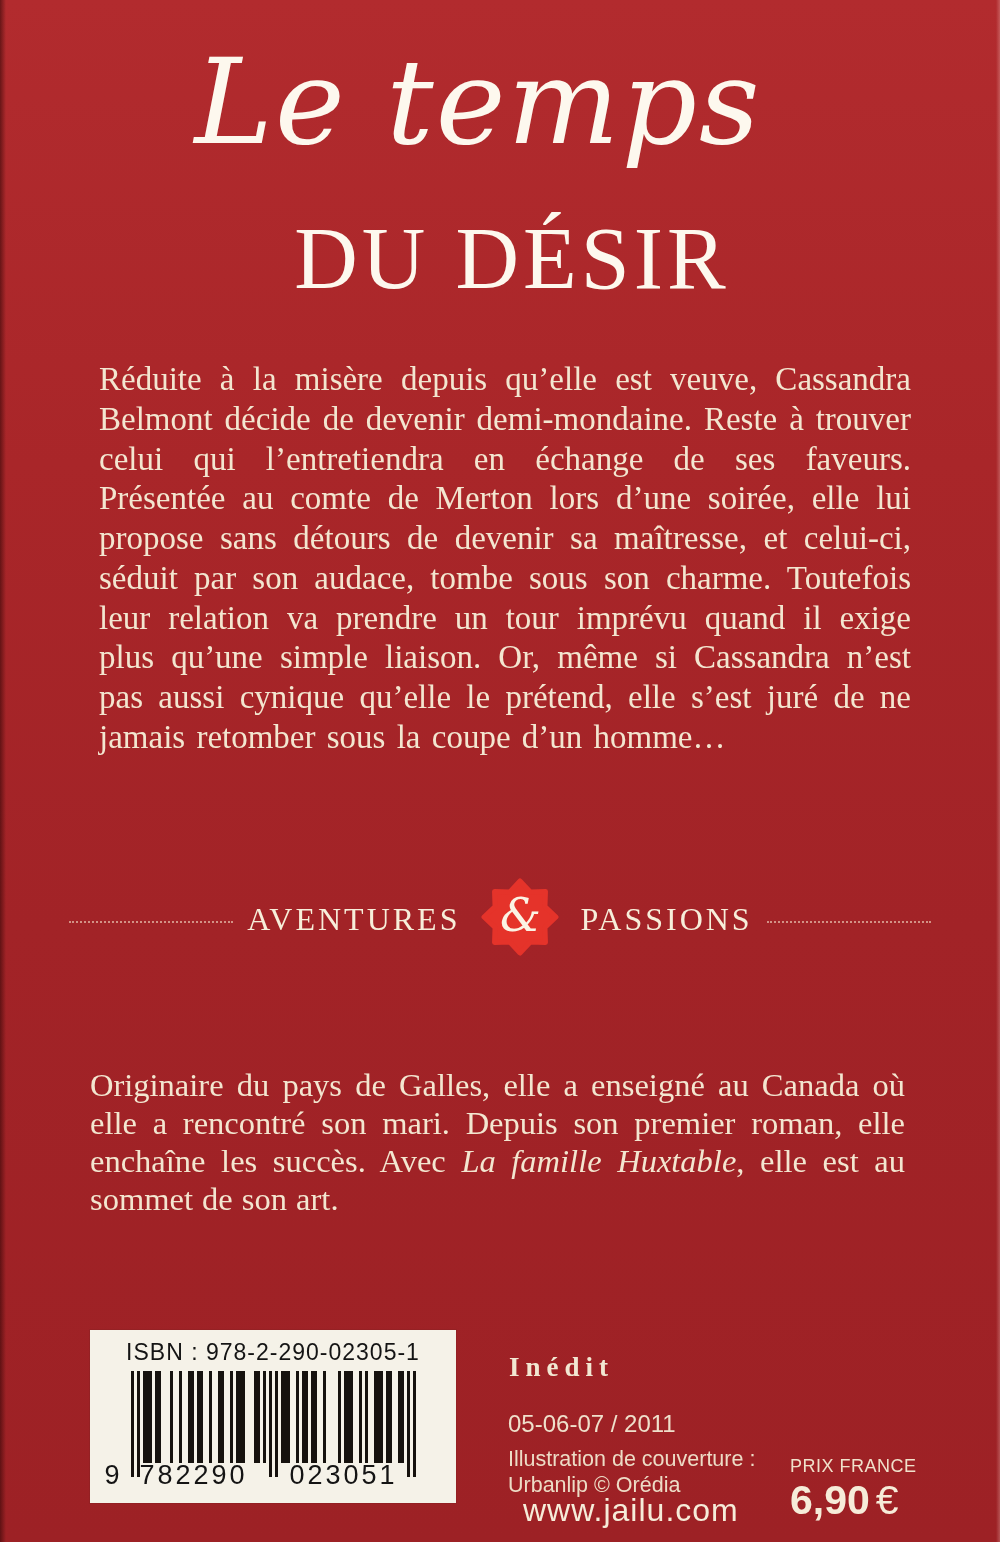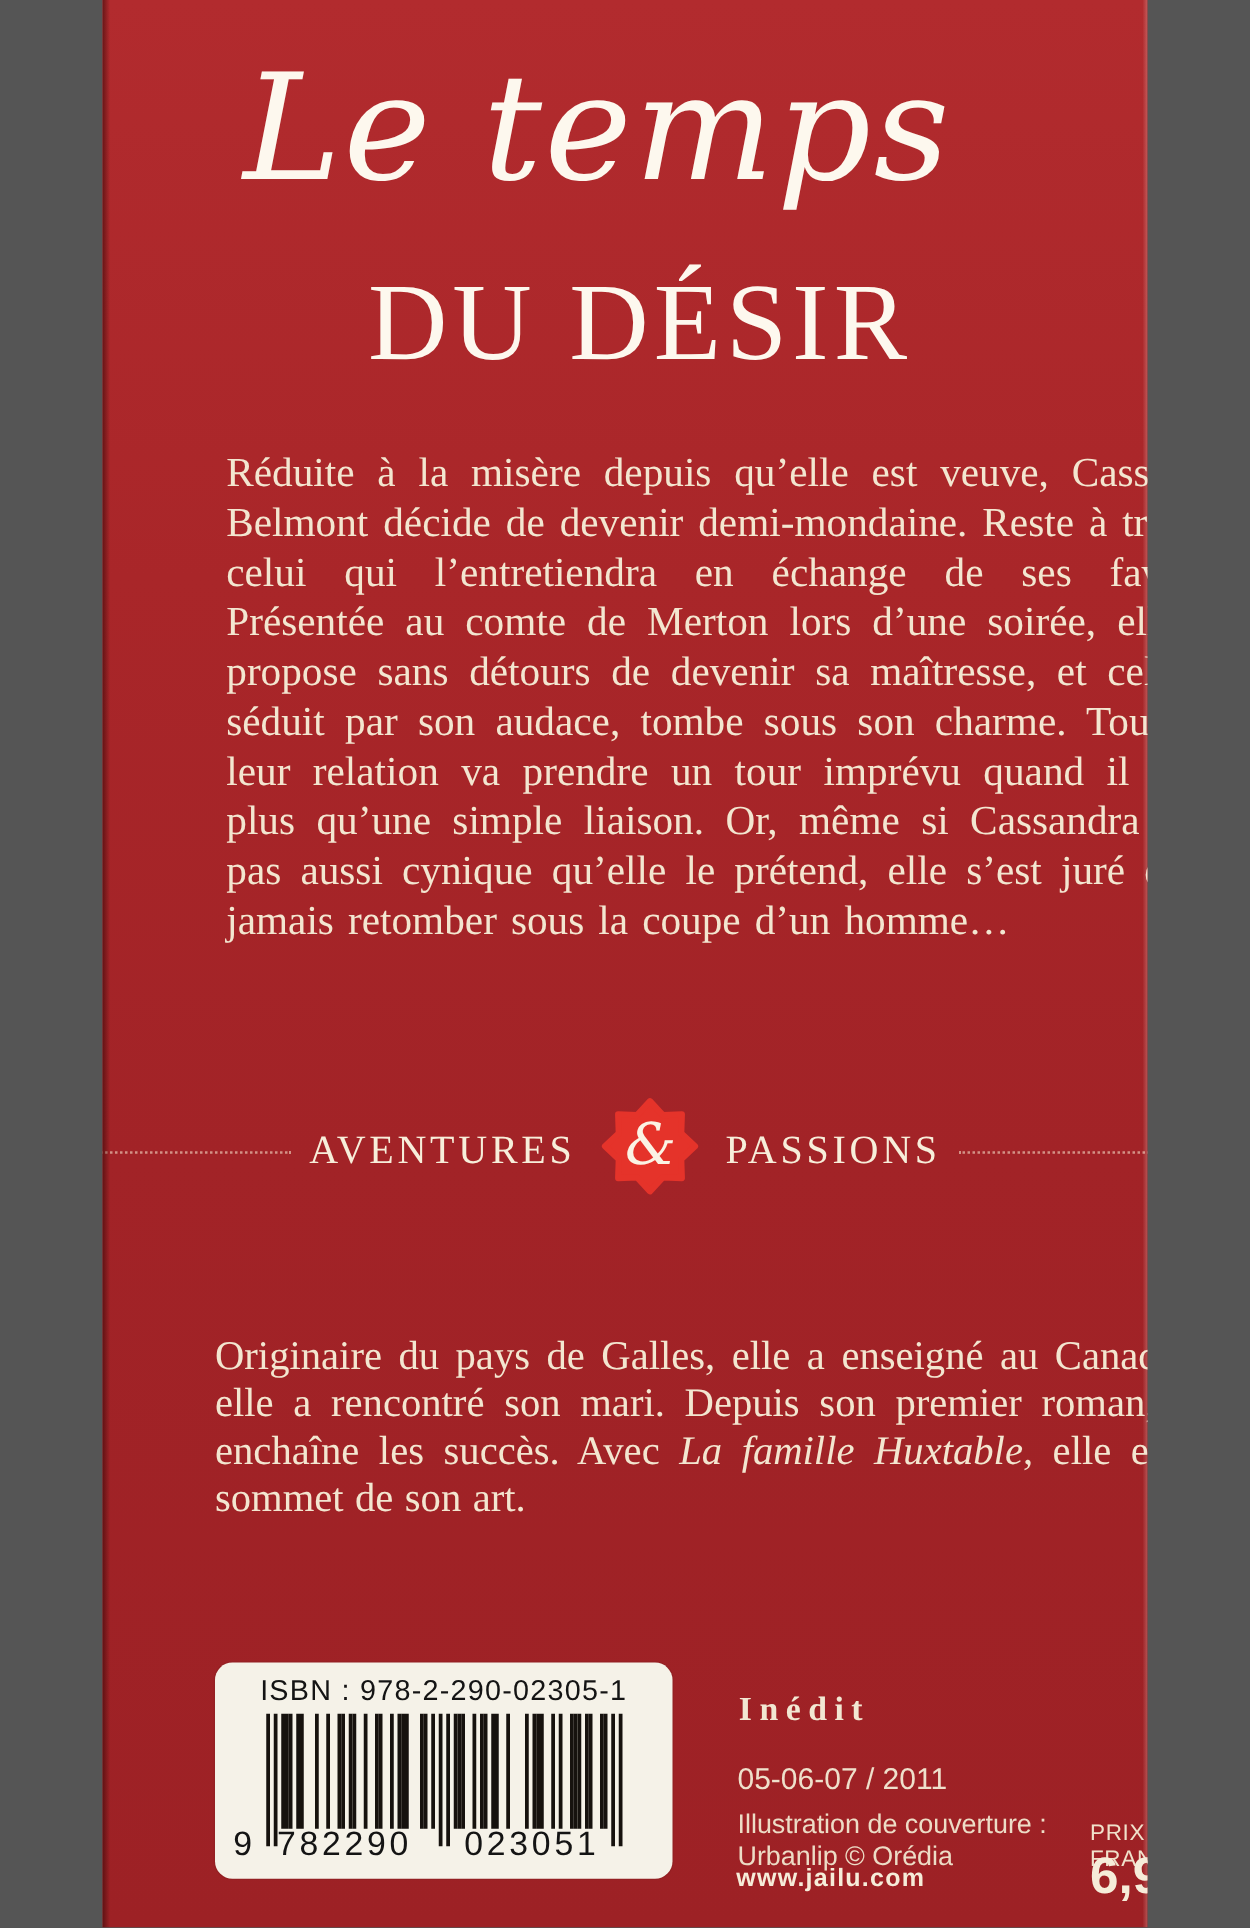--- a/index.html
+++ b/index.html
@@ -1,18 +1,18 @@
 <!DOCTYPE html>
 <html><head>
 <meta charset="utf-8">
 <style>
   html,body{margin:0;padding:0;background:#555;}
   .cover{
     position:relative;
-    width:836px;height:1542px;
+    width:1000px;height:1542px;
     margin:0 auto;
     background:linear-gradient(180deg,#b22b2e 0%,#a92629 30%,#a22327 60%,#9d2125 100%);
     overflow:hidden;
     font-family:"Liberation Serif",serif;
     color:#f3e8d5;
   }
   .cover::before{
     content:"";position:absolute;left:0;top:0;bottom:0;width:6px;
     background:linear-gradient(90deg,rgba(45,5,5,.55),rgba(45,5,5,0));
     z-index:5;pointer-events:none;
@@ -92,21 +92,21 @@
     position:absolute;top:1066px;left:90px;width:815px;margin:0;
     font-size:32.5px;line-height:1.17;
     text-align:justify;word-spacing:1px;
     color:#f3e6d0;
   }
   .bio .it{font-style:italic;}
 
   
   .barcode-panel{
     position:absolute;left:90px;top:1330px;width:366px;height:173px;
-    background:#f5f2e8;border-radius:14px;
+    background:#f5f2e8;border-radius:0;
     box-shadow:0 0 0 1px rgba(120,30,30,.25);
   }
   .isbn{
     margin-top:9px;text-align:center;
     font-family:"Liberation Sans",sans-serif;
     font-size:23px;color:#141414;letter-spacing:1px;
   }
   .bars{
     position:relative;width:285px;height:106px;
     margin:5px auto 0;display:flex;align-items:flex-start;
@@ -139,23 +139,23 @@
     position:absolute;left:508px;top:1447px;
     font-family:"Liberation Sans",sans-serif;
     font-size:21.5px;color:#eddcc6;
   }
   .credit2{
     position:absolute;left:508px;top:1473px;
     font-family:"Liberation Sans",sans-serif;
     font-size:21.5px;color:#eddcc6;
   }
   .website{
-    position:absolute;left:507px;top:1492px;
-    font-family:"Liberation Sans",sans-serif;font-weight:bold;
-    font-size:20px;letter-spacing:1px;color:#f6ecd9;
+    position:absolute;left:523px;top:1492px;
+    font-family:"Liberation Sans",sans-serif;font-weight:normal;
+    font-size:32px;letter-spacing:1px;color:#f6ecd9;
   }
   .price-label{
     position:absolute;left:790px;top:1456px;
     font-family:"Liberation Sans",sans-serif;
     font-size:18px;color:#f0e1cb;letter-spacing:.5px;
   }
   .price{
     position:absolute;left:790px;top:1477px;
     font-family:"Liberation Sans",sans-serif;font-weight:bold;
     font-size:41px;color:#f6ecd9;

